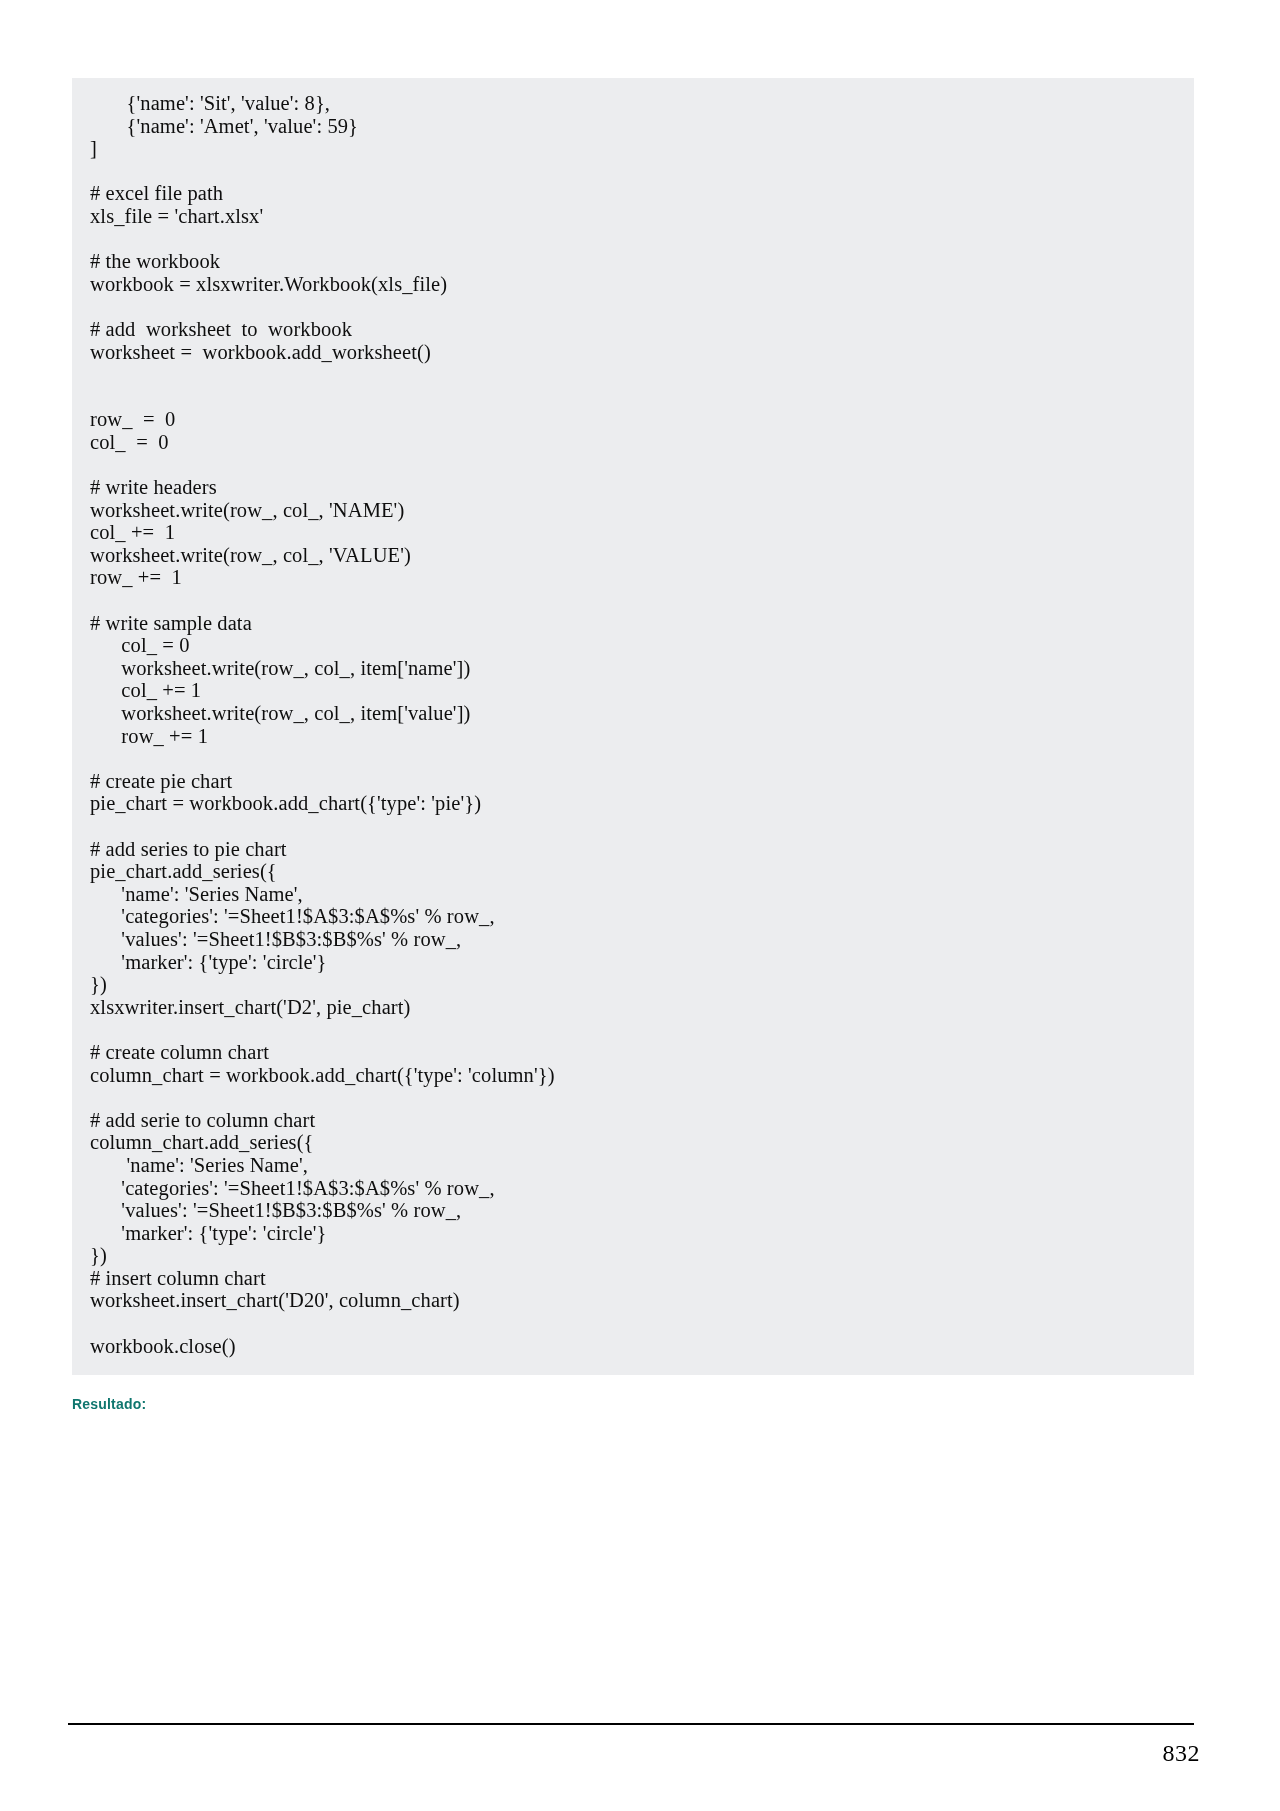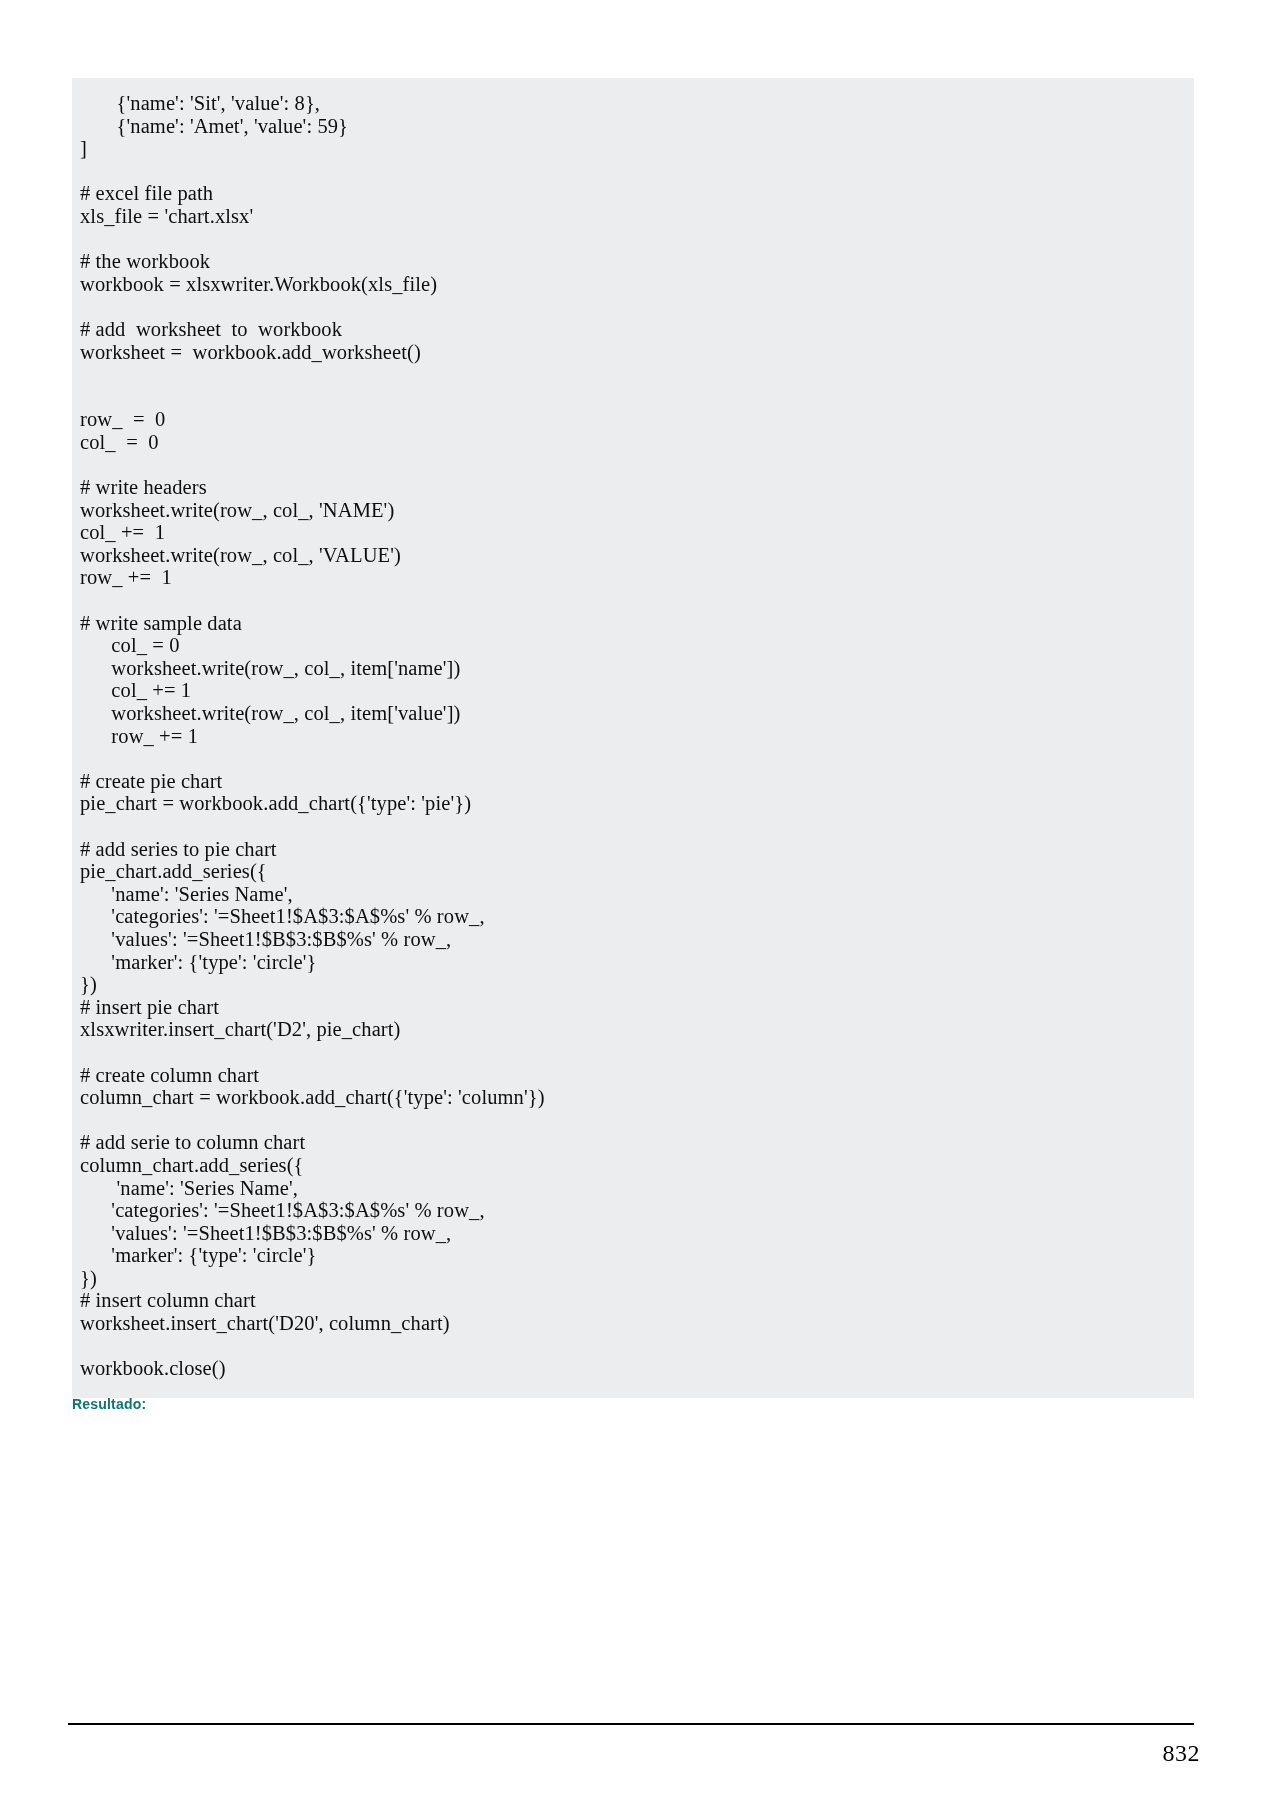--- a/index.html
+++ b/index.html
@@ -35,21 +35,21 @@
     padding: 14px 0 18px 0;
     box-sizing: border-box;
   }
 
   .code-line {
     font-family: "Liberation Serif", serif;
     font-size: 20.5px;
     line-height: 22.6px;
     color: #0e0e0e;
     white-space: pre;
-    padding-left: 8px;
+    padding-left: 18px;
     letter-spacing: 0.1px;
     min-height: 22.6px;
   }
 
   .code-line.blank {
     height: 22.6px;
   }
 
   
   .resultado {
@@ -122,21 +122,20 @@
       <div class="code-line"># create pie chart</div>
       <div class="code-line">pie_chart = workbook.add_chart({'type': 'pie'})</div>
       <div class="code-line blank"></div>
       <div class="code-line"># add series to pie chart</div>
       <div class="code-line">pie_chart.add_series({</div>
       <div class="code-line">      'name': 'Series Name',</div>
       <div class="code-line">      'categories': '=Sheet1!$A$3:$A$%s' % row_,</div>
       <div class="code-line">      'values': '=Sheet1!$B$3:$B$%s' % row_,</div>
       <div class="code-line">      'marker': {'type': 'circle'}</div>
       <div class="code-line">})</div>
-      <div class="code-line"># insert pie chart</div>
       <div class="code-line">xlsxwriter.insert_chart('D2', pie_chart)</div>
       <div class="code-line blank"></div>
       <div class="code-line"># create column chart</div>
       <div class="code-line">column_chart = workbook.add_chart({'type': 'column'})</div>
       <div class="code-line blank"></div>
       <div class="code-line"># add serie to column chart</div>
       <div class="code-line">column_chart.add_series({</div>
       <div class="code-line">       'name': 'Series Name',</div>
       <div class="code-line">      'categories': '=Sheet1!$A$3:$A$%s' % row_,</div>
       <div class="code-line">      'values': '=Sheet1!$B$3:$B$%s' % row_,</div>

